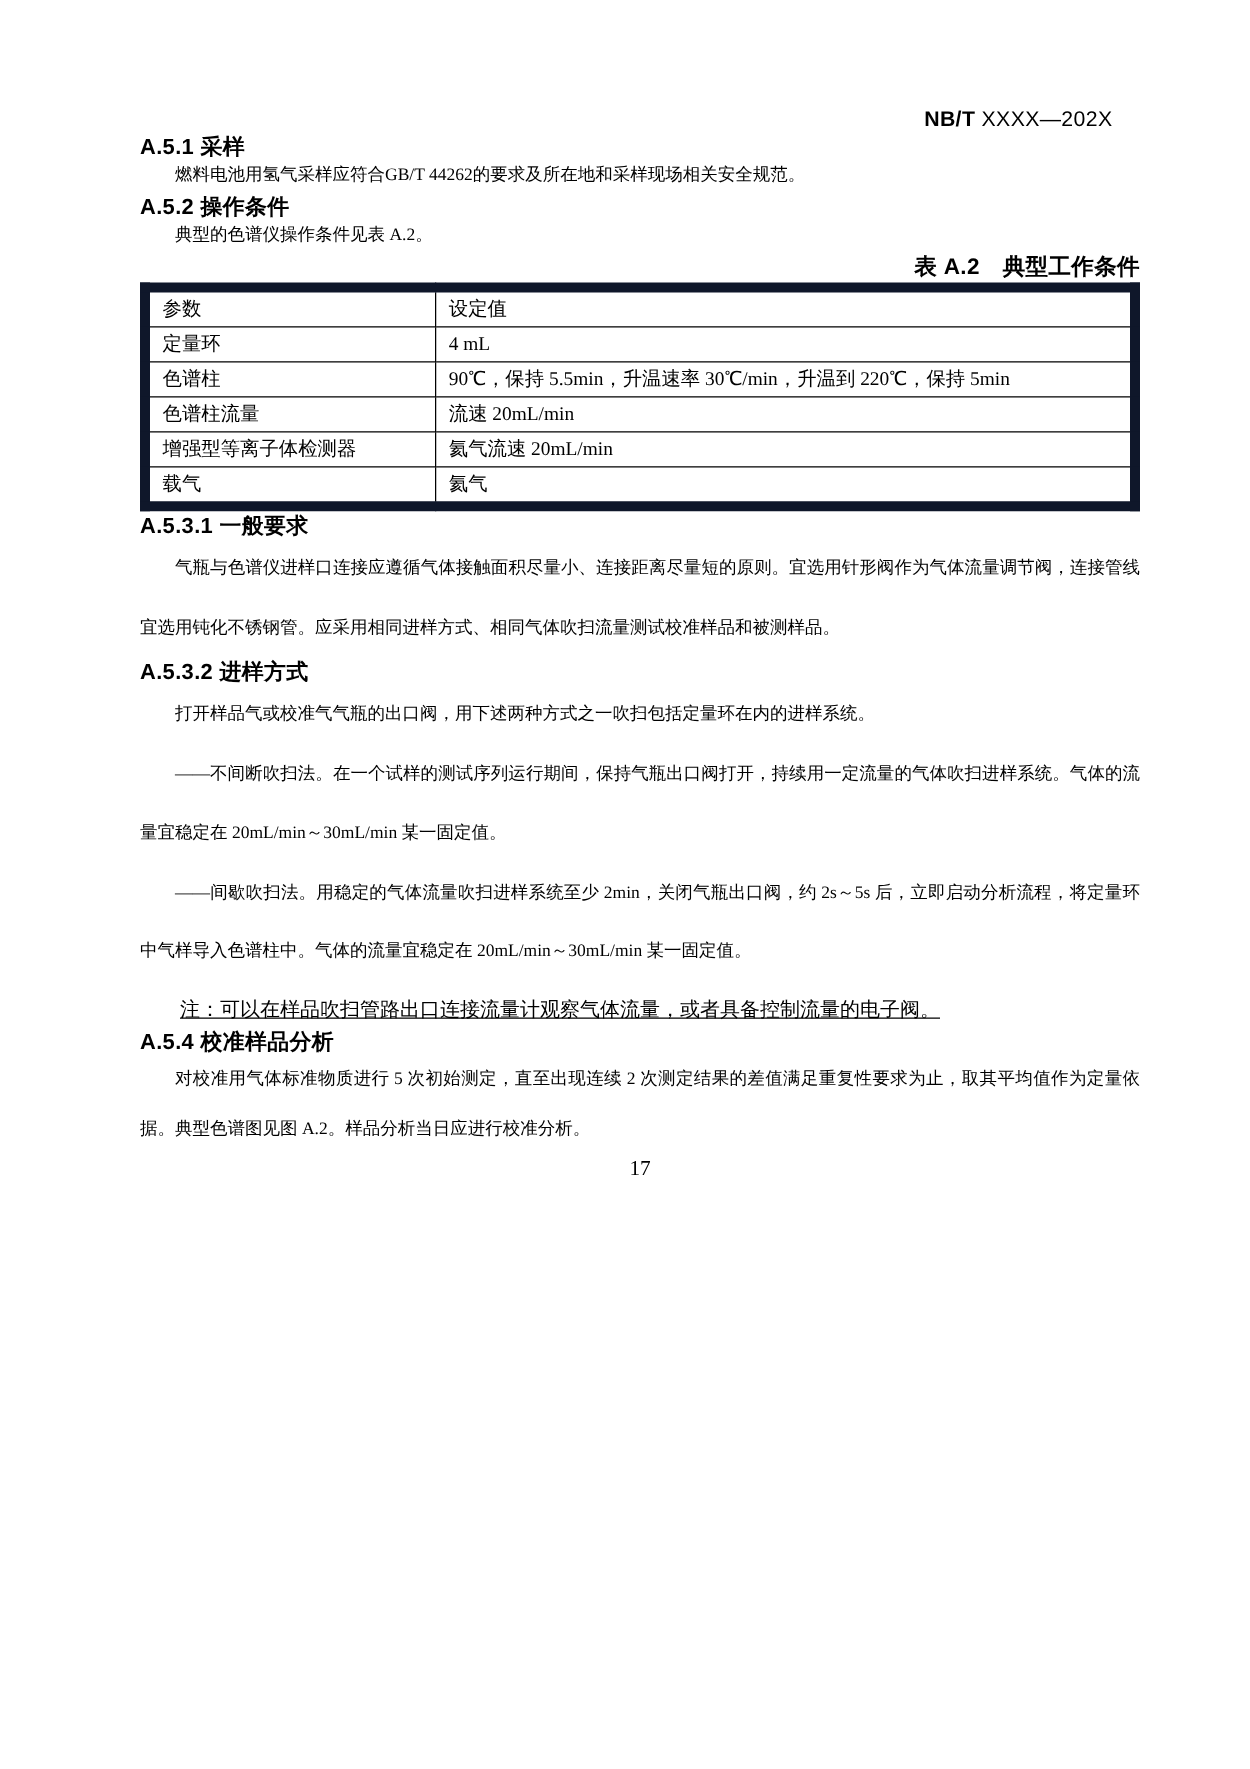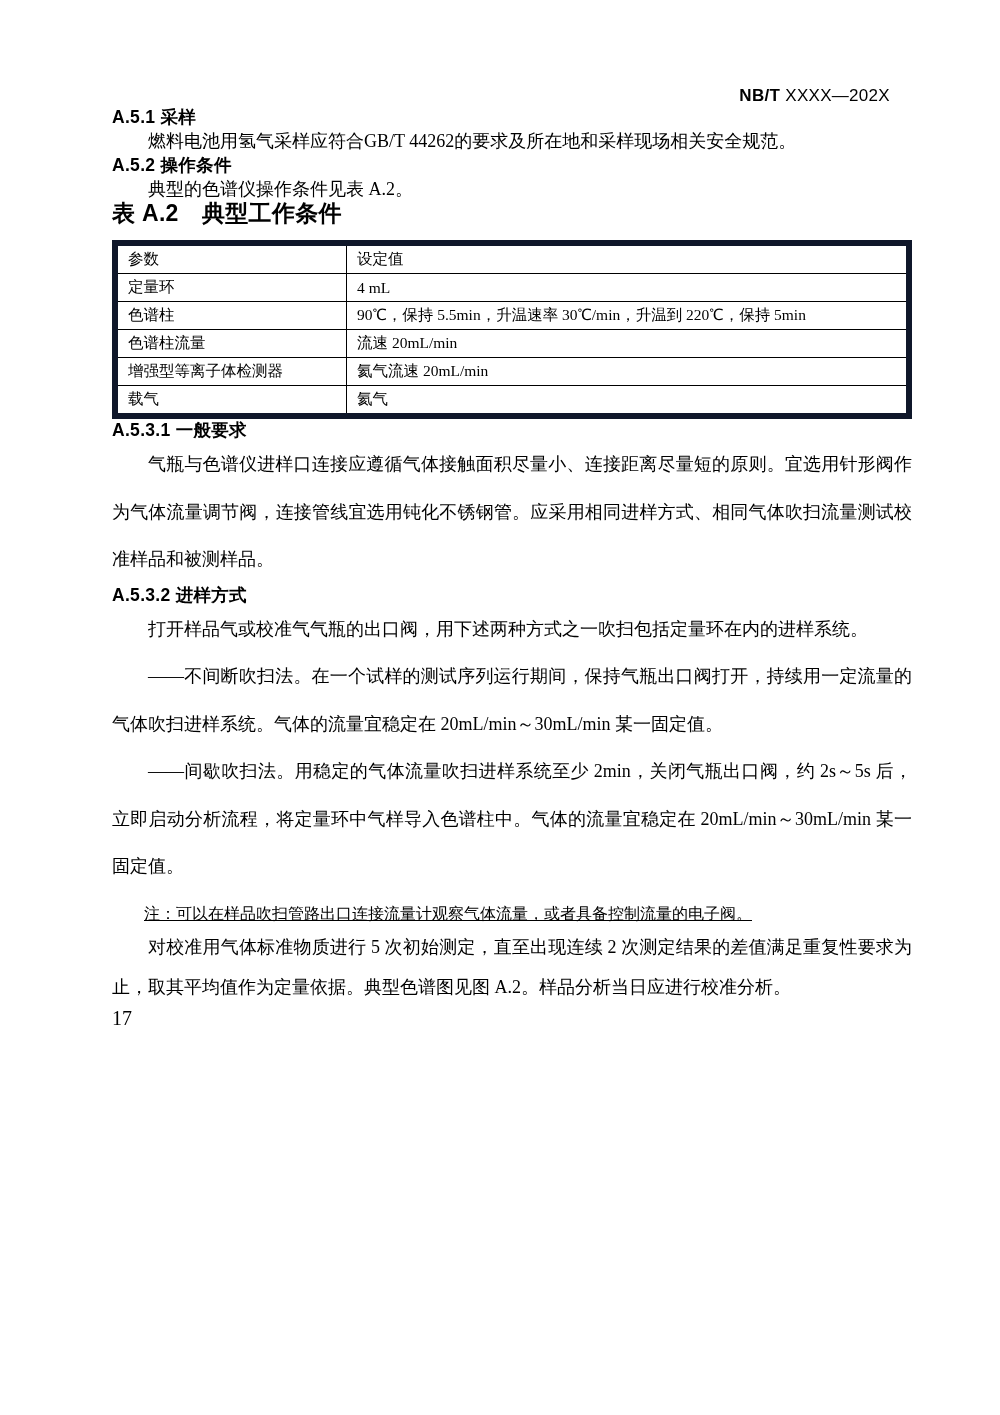--- a/index.html
+++ b/index.html
@@ -34,21 +34,21 @@
     letter-spacing: 0.3px;
   }
   .h-a51  { margin-top: 28px; }
   .h-a52  { margin-top: 26px; }
   .h-a53  { margin-top: 24px; }
   .h-a531 { margin-top: 32px; }
   .h-a532 { margin-top: 28px; }
   .h-a54  { margin-top: 21px; }
   p.para {
     margin: 0;
-    font-size: 18px;
+    font-size: 14px;
     text-align: justify;
     text-indent: 2em;
   }
   .lh-norm { line-height: 26px; }
   .lh-wide { line-height: 47.5px; }
   .p-a51       { margin-top: 36px; }
   .p-a52       { margin-top: 24px; }
   .p-a531      { margin-top: 23px; }
   .p-a532-intro{ margin-top: 28px; }
   .p-item      { margin-top: 0; font-family: Liberation Serif, serif; }
@@ -56,49 +56,49 @@
     margin: 10px 0 0 0;
     font-size: 16px;
     line-height: 26px;
     text-align: justify;
     text-indent: 2em;
     text-decoration: underline;
   }
   .p-a54 { margin-top: 29px; line-height: 40px; }
   .tbl-caption {
     margin-top: 0;
-    text-align: left;
+    text-align: right;
     font-family: "Liberation Sans", sans-serif;
-    font-size: 23px;
+    font-size: 18px;
     font-weight: 700;
     line-height: 22px;
     letter-spacing: 0.3px;
   }
   table.a2 {
-    margin-top: 16px;
+    margin-top: 2px;
     width: 800px;
     border-collapse: collapse;
-    border: 6px solid #0f172a;
+    border: 8px solid #0f172a;
     table-layout: fixed;
   }
   table.a2 td {
     border: 1px solid #000;
     height: 27px;
     padding: 0 6px 0 10px;
     font-size: 15.5px;
     font-family: "Liberation Serif", serif;
     vertical-align: middle;
     white-space: nowrap;
     overflow: hidden;
   }
   table.a2 td.c1 { width: 212px; }
   .pageno {
     margin-top: 0;
-    text-align: left;
-    font-size: 20px;
+    text-align: center;
+    font-size: 17px;
     line-height: 22px;
   }
 </style>
 </head>
 <body>
 
 <div class="page">
 
   <div class="header">
     <span class="hdr-bold">NB/T</span><span class="hdr-rest"> XXXX—202X</span>
@@ -144,17 +144,18 @@
 
   <h2 class="h h-a531">A.5.3.1 一般要求</h2>
   <p class="para lh-wide p-a531">气瓶与色谱仪进样口连接应遵循气体接触面积尽量小、连接距离尽量短的原则。宜选用针形阀作为气体流量调节阀，连接管线宜选用钝化不锈钢管。应采用相同进样方式、相同气体吹扫流量测试校准样品和被测样品。</p>
 
   <h2 class="h h-a532">A.5.3.2 进样方式</h2>
   <p class="para lh-wide p-a532-intro">打开样品气或校准气气瓶的出口阀，用下述两种方式之一吹扫包括定量环在内的进样系统。</p>
   <p class="para lh-wide p-item">——不间断吹扫法。在一个试样的测试序列运行期间，保持气瓶出口阀打开，持续用一定流量的气体吹扫进样系统。气体的流量宜稳定在 20mL/min～30mL/min 某一固定值。</p>
   <p class="para lh-wide p-item">——间歇吹扫法。用稳定的气体流量吹扫进样系统至少 2min，关闭气瓶出口阀，约 2s～5s 后，立即启动分析流程，将定量环中气样导入色谱柱中。气体的流量宜稳定在 20mL/min～30mL/min 某一固定值。</p>
   <p class="note">注：可以在样品吹扫管路出口连接流量计观察气体流量，或者具备控制流量的电子阀。</p>
 
+  <h2 class="h h-a54">A.5.4 校准样品分析</h2>
   <p class="para p-a54">对校准用气体标准物质进行 5 次初始测定，直至出现连续 2 次测定结果的差值满足重复性要求为止，取其平均值作为定量依据。典型色谱图见图 A.2。样品分析当日应进行校准分析。</p>
 
   <div class="pageno">17</div>
 
 </div>
 
 </body></html>

